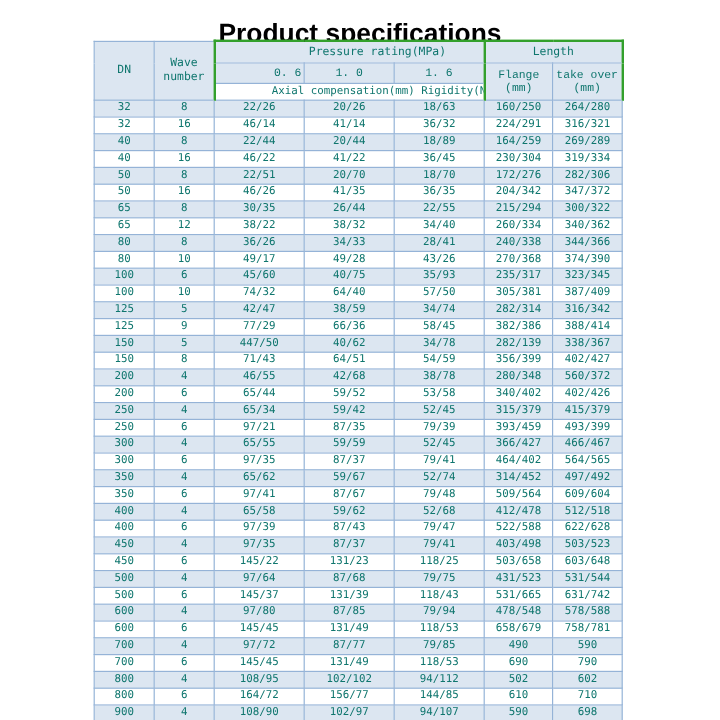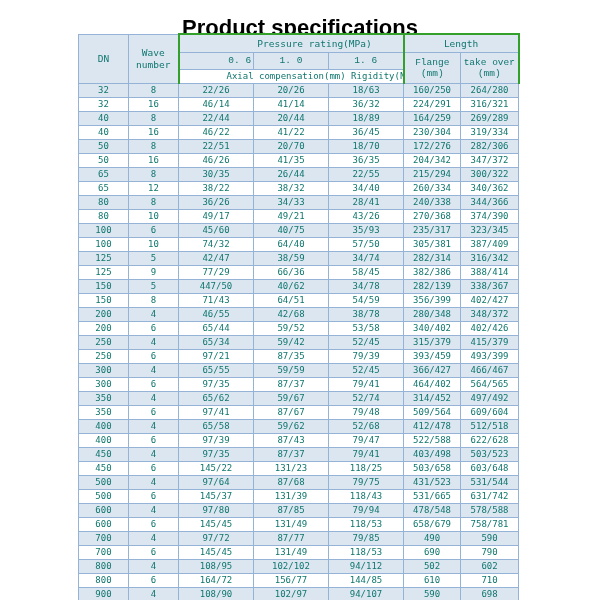--- a/index.html
+++ b/index.html
@@ -164,21 +164,21 @@
           <td>36/26</td>
           <td>34/33</td>
           <td>28/41</td>
           <td>240/338</td>
           <td>344/366</td>
         </tr>
         <tr>
           <td>80</td>
           <td>10</td>
           <td>49/17</td>
-          <td>49/21</td>
+          <td>49/28</td>
           <td>43/26</td>
           <td>270/368</td>
           <td>374/390</td>
         </tr>
         <tr class="alt">
           <td>100</td>
           <td>6</td>
           <td>45/60</td>
           <td>40/75</td>
           <td>35/93</td>
@@ -230,21 +230,21 @@
           <td>356/399</td>
           <td>402/427</td>
         </tr>
         <tr class="alt">
           <td>200</td>
           <td>4</td>
           <td>46/55</td>
           <td>42/68</td>
           <td>38/78</td>
           <td>280/348</td>
-          <td>348/372</td>
+          <td>560/372</td>
         </tr>
         <tr>
           <td>200</td>
           <td>6</td>
           <td>65/44</td>
           <td>59/52</td>
           <td>53/58</td>
           <td>340/402</td>
           <td>402/426</td>
         </tr>

